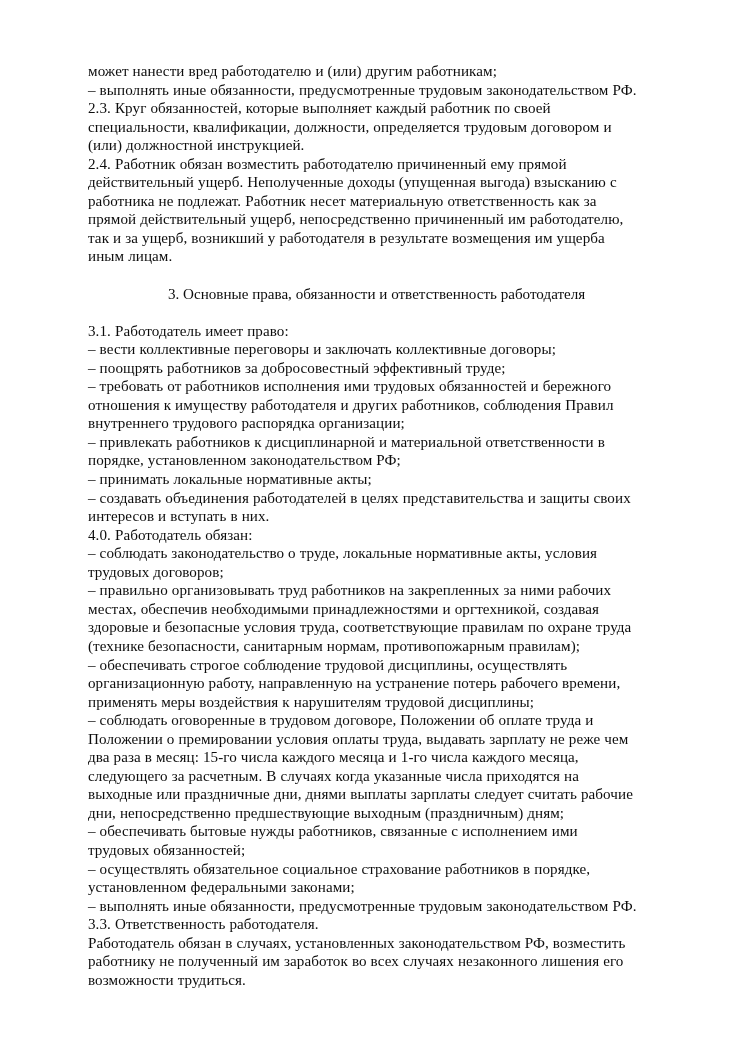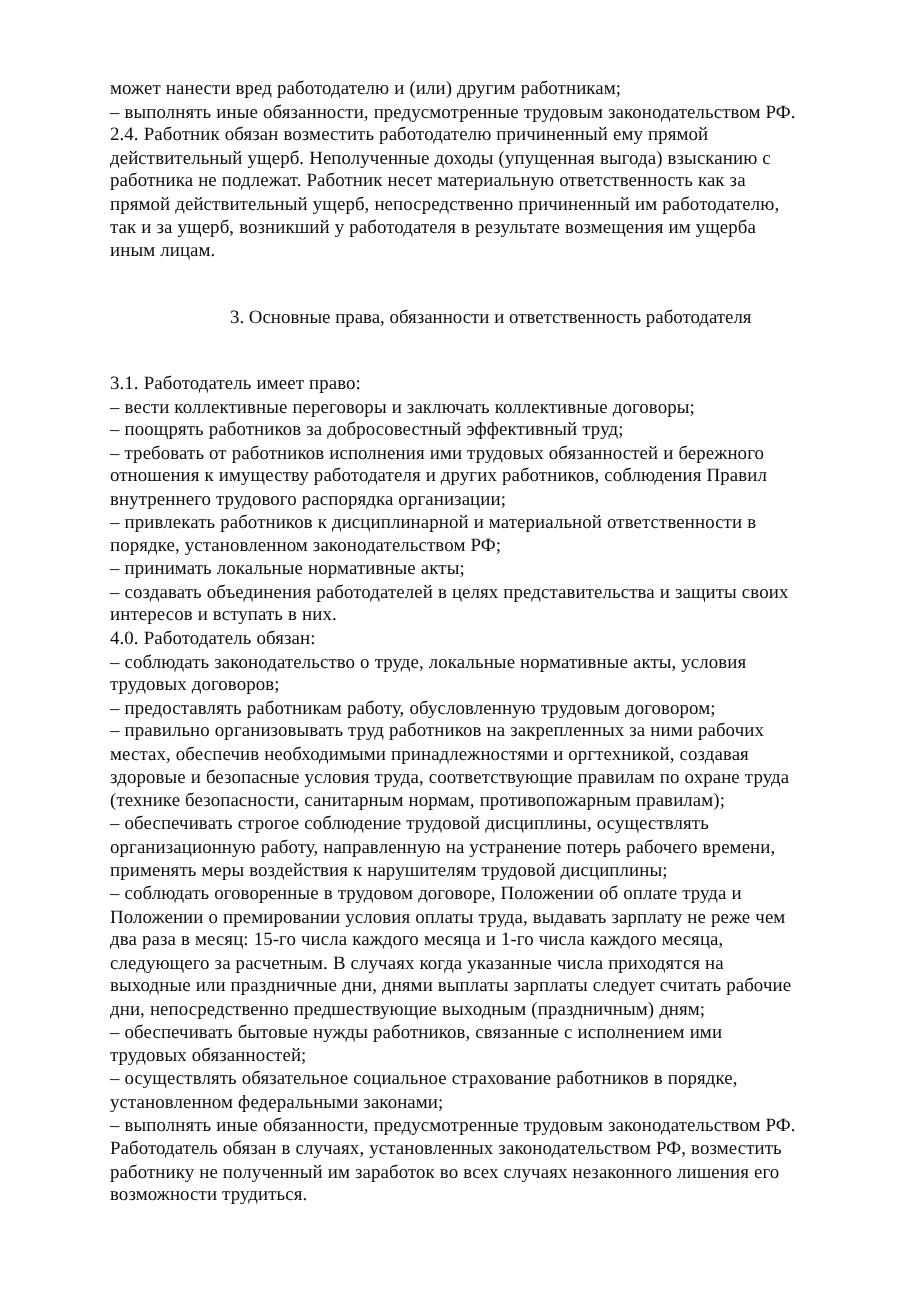--- a/index.html
+++ b/index.html
@@ -33,53 +33,54 @@
     line-height: 18.55px;
     text-align: left;
     color: #0d0d0d;
     letter-spacing: 0.005em;
     word-spacing: 0.01em;
   }
   .para + .para {
     margin-top: 0;
   }
   .section-heading {
-    margin: 16px;
+    margin: 0;
     font-size: 15.1px;
     line-height: 18.55px;
     font-weight: normal;
     padding-left: 80px;
     color: #0d0d0d;
   }
   .spacer-line {
     height: 18.55px;
   }
 </style>
 </head>
 <body>
 
 <div class="page">
   <div class="doc-body">
       <p class="para">может нанести вред работодателю и (или) другим работникам;</p>
       <p class="para">– выполнять иные обязанности, предусмотренные трудовым законодательством РФ.</p>
+      <p class="para">2.3. Круг обязанностей, которые выполняет каждый работник по своей специальности, квалификации, должности, определяется трудовым договором и (или) должностной инструкцией.</p>
       <p class="para">2.4. Работник обязан возместить работодателю причиненный ему прямой действительный ущерб. Неполученные доходы (упущенная выгода) взысканию с работника не подлежат. Работник несет материальную ответственность как за прямой действительный ущерб, непосредственно причиненный им работодателю, так и за ущерб, возникший у работодателя в результате возмещения им ущерба иным лицам.</p>
       <div class="spacer-line"></div>
       <p class="section-heading">3. Основные права, обязанности и ответственность работодателя</p>
       <div class="spacer-line"></div>
       <p class="para">3.1. Работодатель имеет право:</p>
       <p class="para">– вести коллективные переговоры и заключать коллективные договоры;</p>
-      <p class="para">– поощрять работников за добросовестный эффективный труд;</p>
+      <p class="para">– поощрять работников за добросовестный эффективный труде;</p>
       <p class="para">– требовать от работников исполнения ими трудовых обязанностей и бережного отношения к имуществу работодателя и других работников, соблюдения Правил внутреннего трудового распорядка организации;</p>
       <p class="para">– привлекать работников к дисциплинарной и материальной ответственности в порядке, установленном законодательством РФ;</p>
       <p class="para">– принимать локальные нормативные акты;</p>
       <p class="para">– создавать объединения работодателей в целях представительства и защиты своих интересов и вступать в них.</p>
       <p class="para">4.0. Работодатель обязан:</p>
       <p class="para">– соблюдать законодательство о труде, локальные нормативные акты, условия трудовых договоров;</p>
-      <p class="para">– предоставлять работникам работу, обусловленную трудовым договором;</p>
       <p class="para">– правильно организовывать труд работников на закрепленных за ними рабочих местах, обеспечив необходимыми принадлежностями и оргтехникой, создавая здоровые и безопасные условия труда, соответствующие правилам по охране труда (технике безопасности, санитарным нормам, противопожарным правилам);</p>
       <p class="para">– обеспечивать строгое соблюдение трудовой дисциплины, осуществлять организационную работу, направленную на устранение потерь рабочего времени, применять меры воздействия к нарушителям трудовой дисциплины;</p>
       <p class="para">– соблюдать оговоренные в трудовом договоре, Положении об оплате труда и Положении о премировании условия оплаты труда, выдавать зарплату не реже чем два раза в месяц: 15-го числа каждого месяца и 1-го числа каждого месяца, следующего за расчетным. В случаях когда указанные числа приходятся на выходные или праздничные дни, днями выплаты зарплаты следует считать рабочие дни, непосредственно предшествующие выходным (праздничным) дням;</p>
       <p class="para">– обеспечивать бытовые нужды работников, связанные с исполнением ими трудовых обязанностей;</p>
       <p class="para">– осуществлять обязательное социальное страхование работников в порядке, установленном федеральными законами;</p>
       <p class="para">– выполнять иные обязанности, предусмотренные трудовым законодательством РФ.</p>
+      <p class="para">3.3. Ответственность работодателя.</p>
       <p class="para">Работодатель обязан в случаях, установленных законодательством РФ, возместить работнику не полученный им заработок во всех случаях незаконного лишения его возможности трудиться.</p>
     </div>
 </div>
 
 </body></html>

